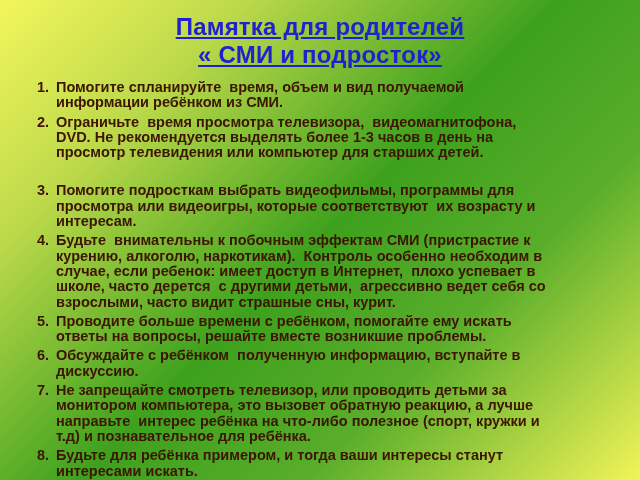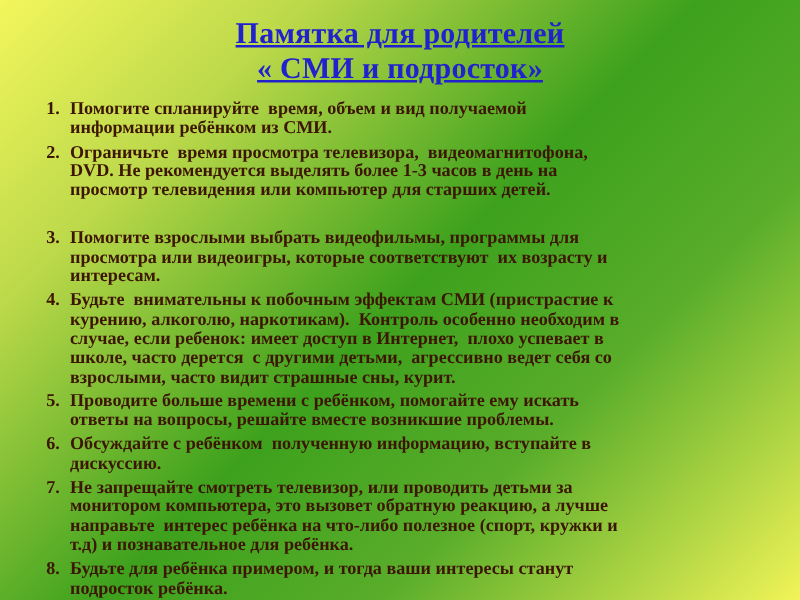--- a/index.html
+++ b/index.html
@@ -2,21 +2,21 @@
 <html lang="ru"><head>
 <meta charset="utf-8">
 <style>
   html, body { margin: 0; padding: 0; }
   .slide {
     position: relative;
     width: 640px;
     height: 480px;
     overflow: hidden;
     background: linear-gradient(135deg, #f3f65c 0%, #bcd94a 22%, #3da11d 50%, #59ad2a 70%, #f2f458 100%);
-    font-family: Liberation Serif, serif;
+    font-family: Liberation Sans, sans-serif;
     font-weight: bold;
   }
   .title {
     margin: 0;
     padding-top: 13px;
     text-align: center;
     color: #2121cd;
     font-size: 24px;
     line-height: 28px;
     text-decoration: underline;
@@ -65,21 +65,21 @@
 
     <div class="item gap-after">
       <span class="num">2.</span>
       <span class="txt">Ограничьте  время просмотра телевизора,  видеомагнитофона,
 DVD. Не рекомендуется выделять более 1-3 часов в день на
 просмотр телевидения или компьютер для старших детей.</span>
     </div>
 
     <div class="item">
       <span class="num">3.</span>
-      <span class="txt">Помогите взрослыми выбрать видеофильмы, программы для
+      <span class="txt">Помогите подросткам выбрать видеофильмы, программы для
 просмотра или видеоигры, которые соответствуют  их возрасту и
 интересам.</span>
     </div>
 
     <div class="item">
       <span class="num">4.</span>
       <span class="txt">Будьте  внимательны к побочным эффектам СМИ (пристрастие к
 курению, алкоголю, наркотикам).  Контроль особенно необходим в
 случае, если ребенок: имеет доступ в Интернет,  плохо успевает в
 школе, часто дерется  с другими детьми,  агрессивно ведет себя со
@@ -102,17 +102,17 @@
       <span class="num">7.</span>
       <span class="txt">Не запрещайте смотреть телевизор, или проводить детьми за
 монитором компьютера, это вызовет обратную реакцию, а лучше
 направьте  интерес ребёнка на что-либо полезное (спорт, кружки и
 т.д) и познавательное для ребёнка.</span>
     </div>
 
     <div class="item">
       <span class="num">8.</span>
       <span class="txt">Будьте для ребёнка примером, и тогда ваши интересы станут
-подросток ребёнка.</span>
+интересами искать.</span>
     </div>
 
   </div>
 </div>
 
 </body></html>

